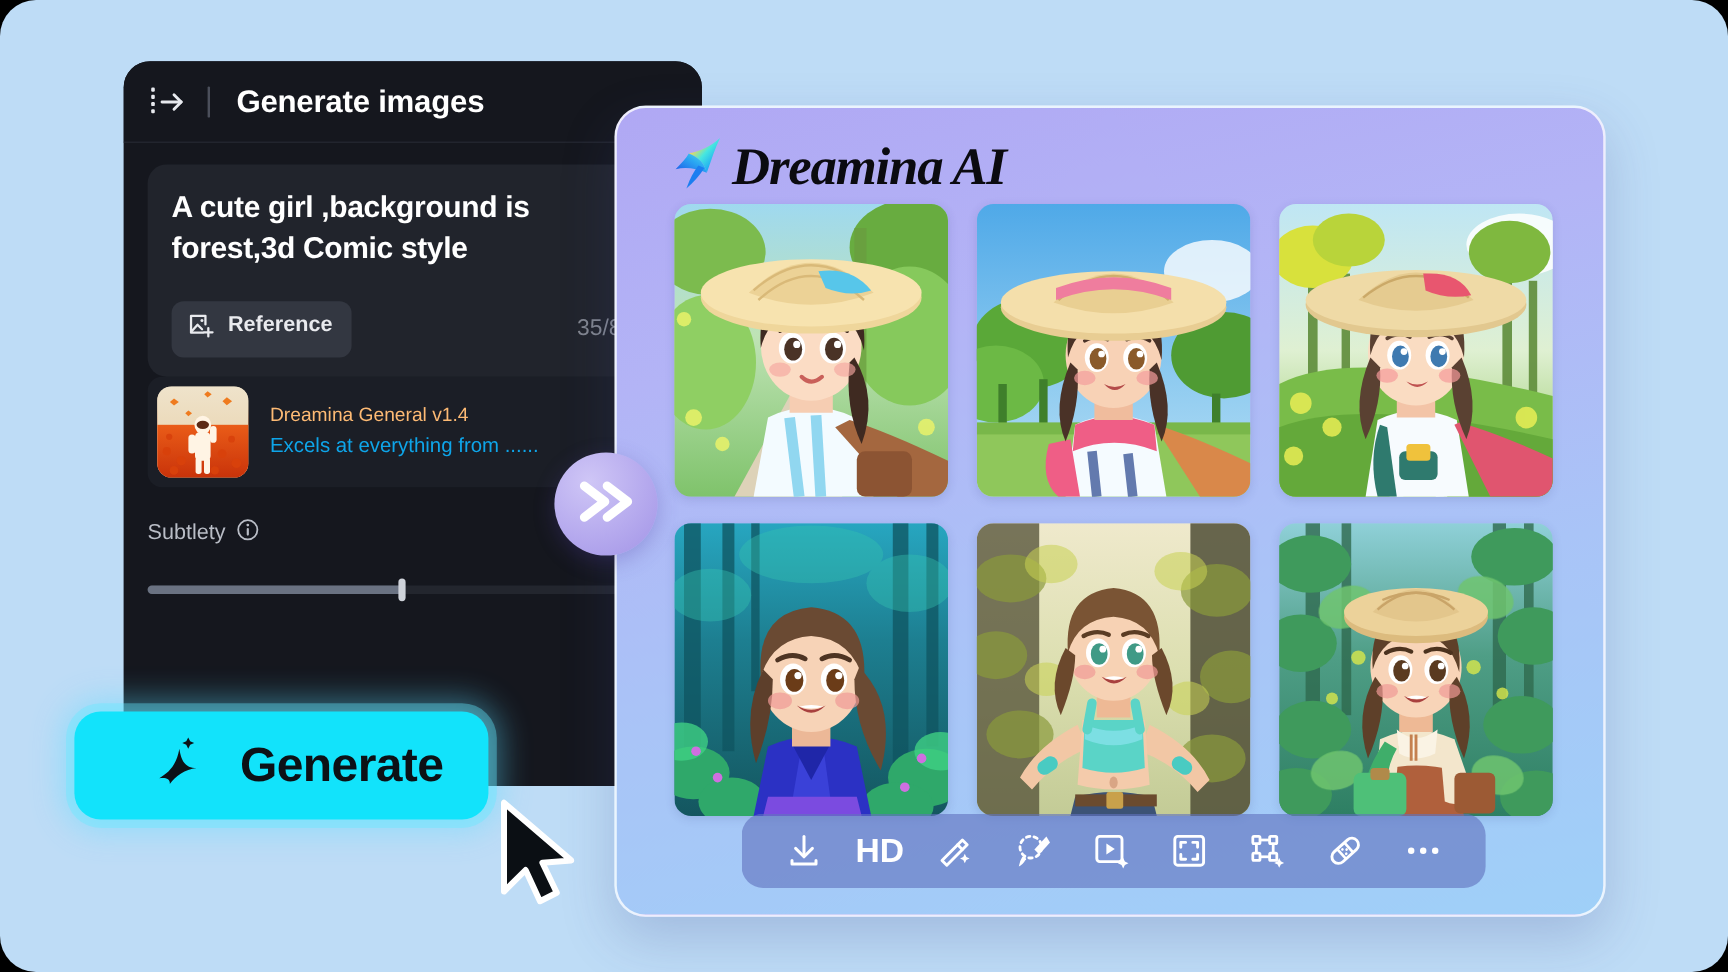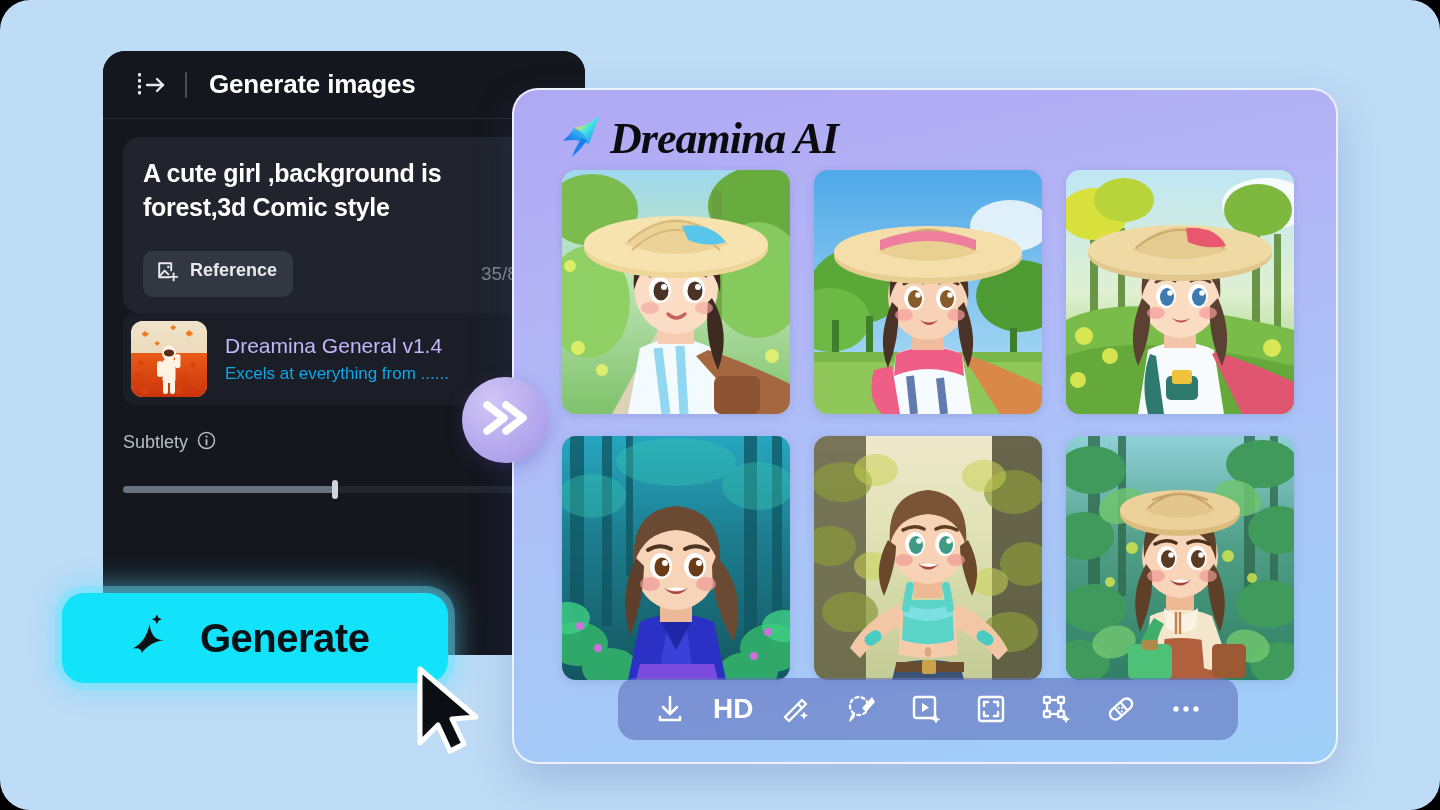--- a/index.html
+++ b/index.html
@@ -25,21 +25,21 @@
     width: 482px; height: 604px;
     background: #15171e;
     border-radius: 22px 22px 22px 22px;
     overflow: hidden;
   }
   .panel-header {
     position: relative;
     height: 68px;
     background: #15171e;
     display: flex; align-items: center;
-    padding-left: 34px;
+    padding-left: 22px;
     border-bottom: 1px solid #272a33;
   }
   .collapse-icon { width: 30px; height: 26px; flex: 0 0 auto; }
   .header-divider {
     width: 2px; height: 26px;
     background: #4b4f5b;
     margin: 0 22px 0 18px;
     border-radius: 1px;
   }
   .panel-title {
@@ -103,21 +103,21 @@
     padding: 8px 8px;
   }
   .model-thumb {
     width: 76px; height: 76px;
     border-radius: 12px;
     flex: 0 0 auto;
     overflow: hidden;
     position: relative;
     background: linear-gradient(#e7d9c0 0%, #e0c9a4 22%, #e2571c 52%, #d83f0b 100%);
   }
-  .model-name { color: #c4b5fd; font-size: 21px; margin-bottom: 6px; }
+  .model-name { color: #fdba74; font-size: 16px; margin-bottom: 6px; }
   .model-desc { color: #0ea5e9; font-size: 17px; }
 
   .subtlety-row {
     display: flex; align-items: center; gap: 9px;
     margin: 26px 0 32px 0;
   }
   .subtlety-label { color: #b9bdc6; font-size: 18px; }
   .slider-track {
     position: relative;
     height: 7px;
@@ -134,21 +134,21 @@
     width: 6px; height: 19px;
     background: #cfd3da;
     border-radius: 3px;
     transform: translateX(-3px);
   }
 
   
   .generate-wrap {
     position: absolute;
     left: 62px; top: 593px;
-    width: 386px; height: 90px;
+    width: 345px; height: 90px;
   }
   .generate-btn {
     position: absolute; inset: 0;
     background: #12e3fb;
     border-radius: 22px;
     display: flex; align-items: center;
     padding-left: 62px; gap: 28px;
     box-shadow: 0 0 0 7px rgba(100,235,255,0.38),
                 0 0 26px 10px rgba(90,220,255,0.45);
     cursor: pointer;

